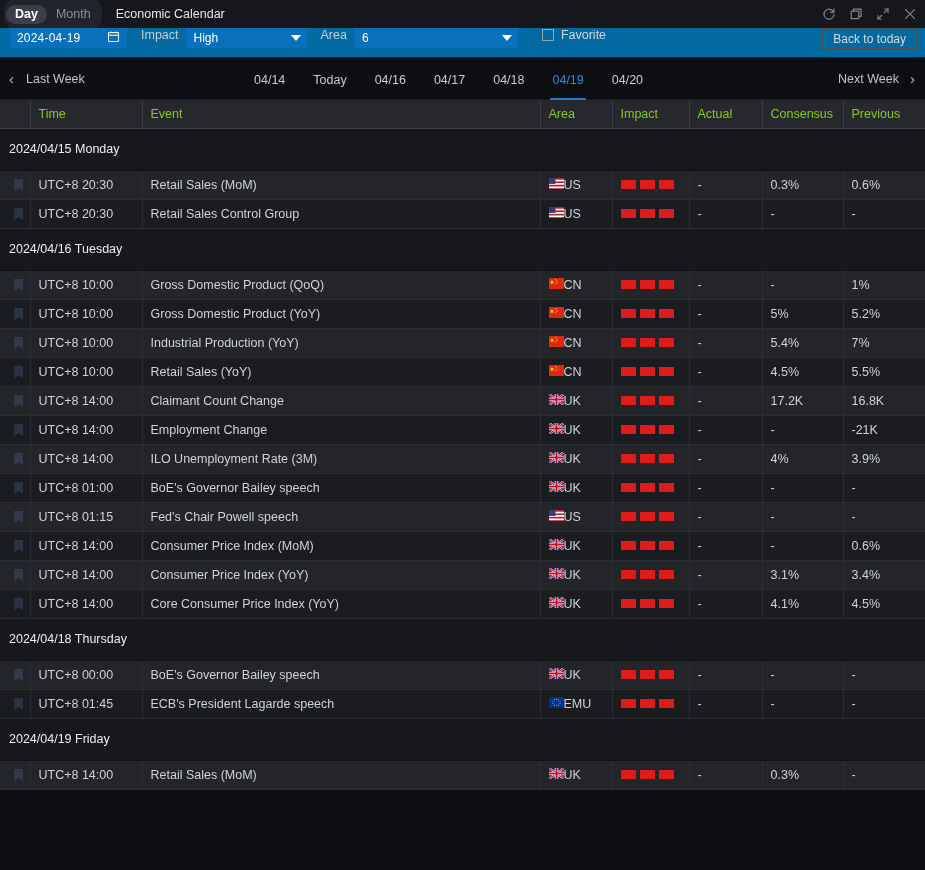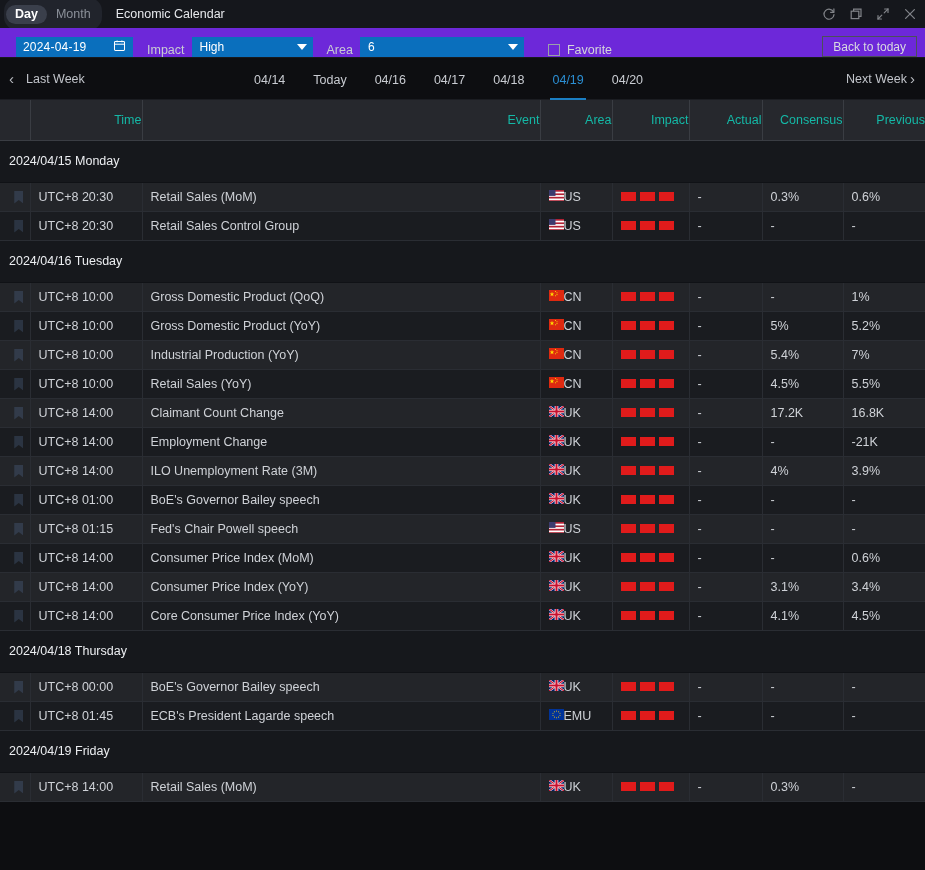--- a/index.html
+++ b/index.html
@@ -64,24 +64,24 @@
     width: 14px; height: 14px;
     display: flex; align-items: center; justify-content: center;
     cursor: pointer;
     opacity: .62;
   }
   .win-ctrls .wicon svg { display:block; }
 
   
   .filterbar {
     height: 30px;
-    background: #6d28d9;
+    background: #0369a1;
     display: flex;
-    align-items: flex-end;
-    padding: 0 8px 0 16px;
+    align-items: flex-start;
+    padding: 0 8px 0 10px;
     position: relative;
     border-bottom: 1px solid #17191e;
   }
   .date-field {
     background: #0a6fbd;
     height: 20px;
     width: 117px;
     display: flex;
     align-items: center;
     justify-content: space-between;
@@ -151,21 +151,21 @@
     position: relative;
     border-bottom: 1px solid #1b1d22;
   }
   .wk-side {
     display: flex; align-items: center;
     font-size: 12.5px; color: #c2c5cb;
     cursor: pointer;
     white-space: nowrap;
   }
   .wk-left { padding-left: 9px; gap: 12px; }
-  .wk-right { position: absolute; right: 10px; gap: 3px; }
+  .wk-right { position: absolute; right: 10px; gap: 11px; }
   .chev { color: #b9bcc2; font-size: 15px; line-height: 1; }
   .day-tabs {
     position: absolute;
     left: 240px;
     display: flex;
     align-items: flex-end;
     height: 42px;
     gap: 0;
   }
   .day-tab {
@@ -190,25 +190,25 @@
 
   
   .tablewrap { background: #0d0e11; }
   table.cal {
     width: 100%;
     border-collapse: collapse;
     table-layout: fixed;
   }
   table.cal th {
     background: #26282d;
-    color: #14b8a6;
+    color: #84cc16;
     font-size: 12.5px;
     font-weight: normal;
-    text-align: right;
-    height: 40px;
+    text-align: left;
+    height: 28px;
     padding: 0 0 0 8px;
     border-right: 1px solid #3a3d43;
     border-bottom: 1px solid #3a3d43;
   }
   table.cal th:last-child { border-right: none; }
   col.c-bm    { width: 30px; }
   col.c-time  { width: 112px; }
   col.c-event { width: 398px; }
   col.c-area  { width: 72px; }
   col.c-imp   { width: 77px; }

